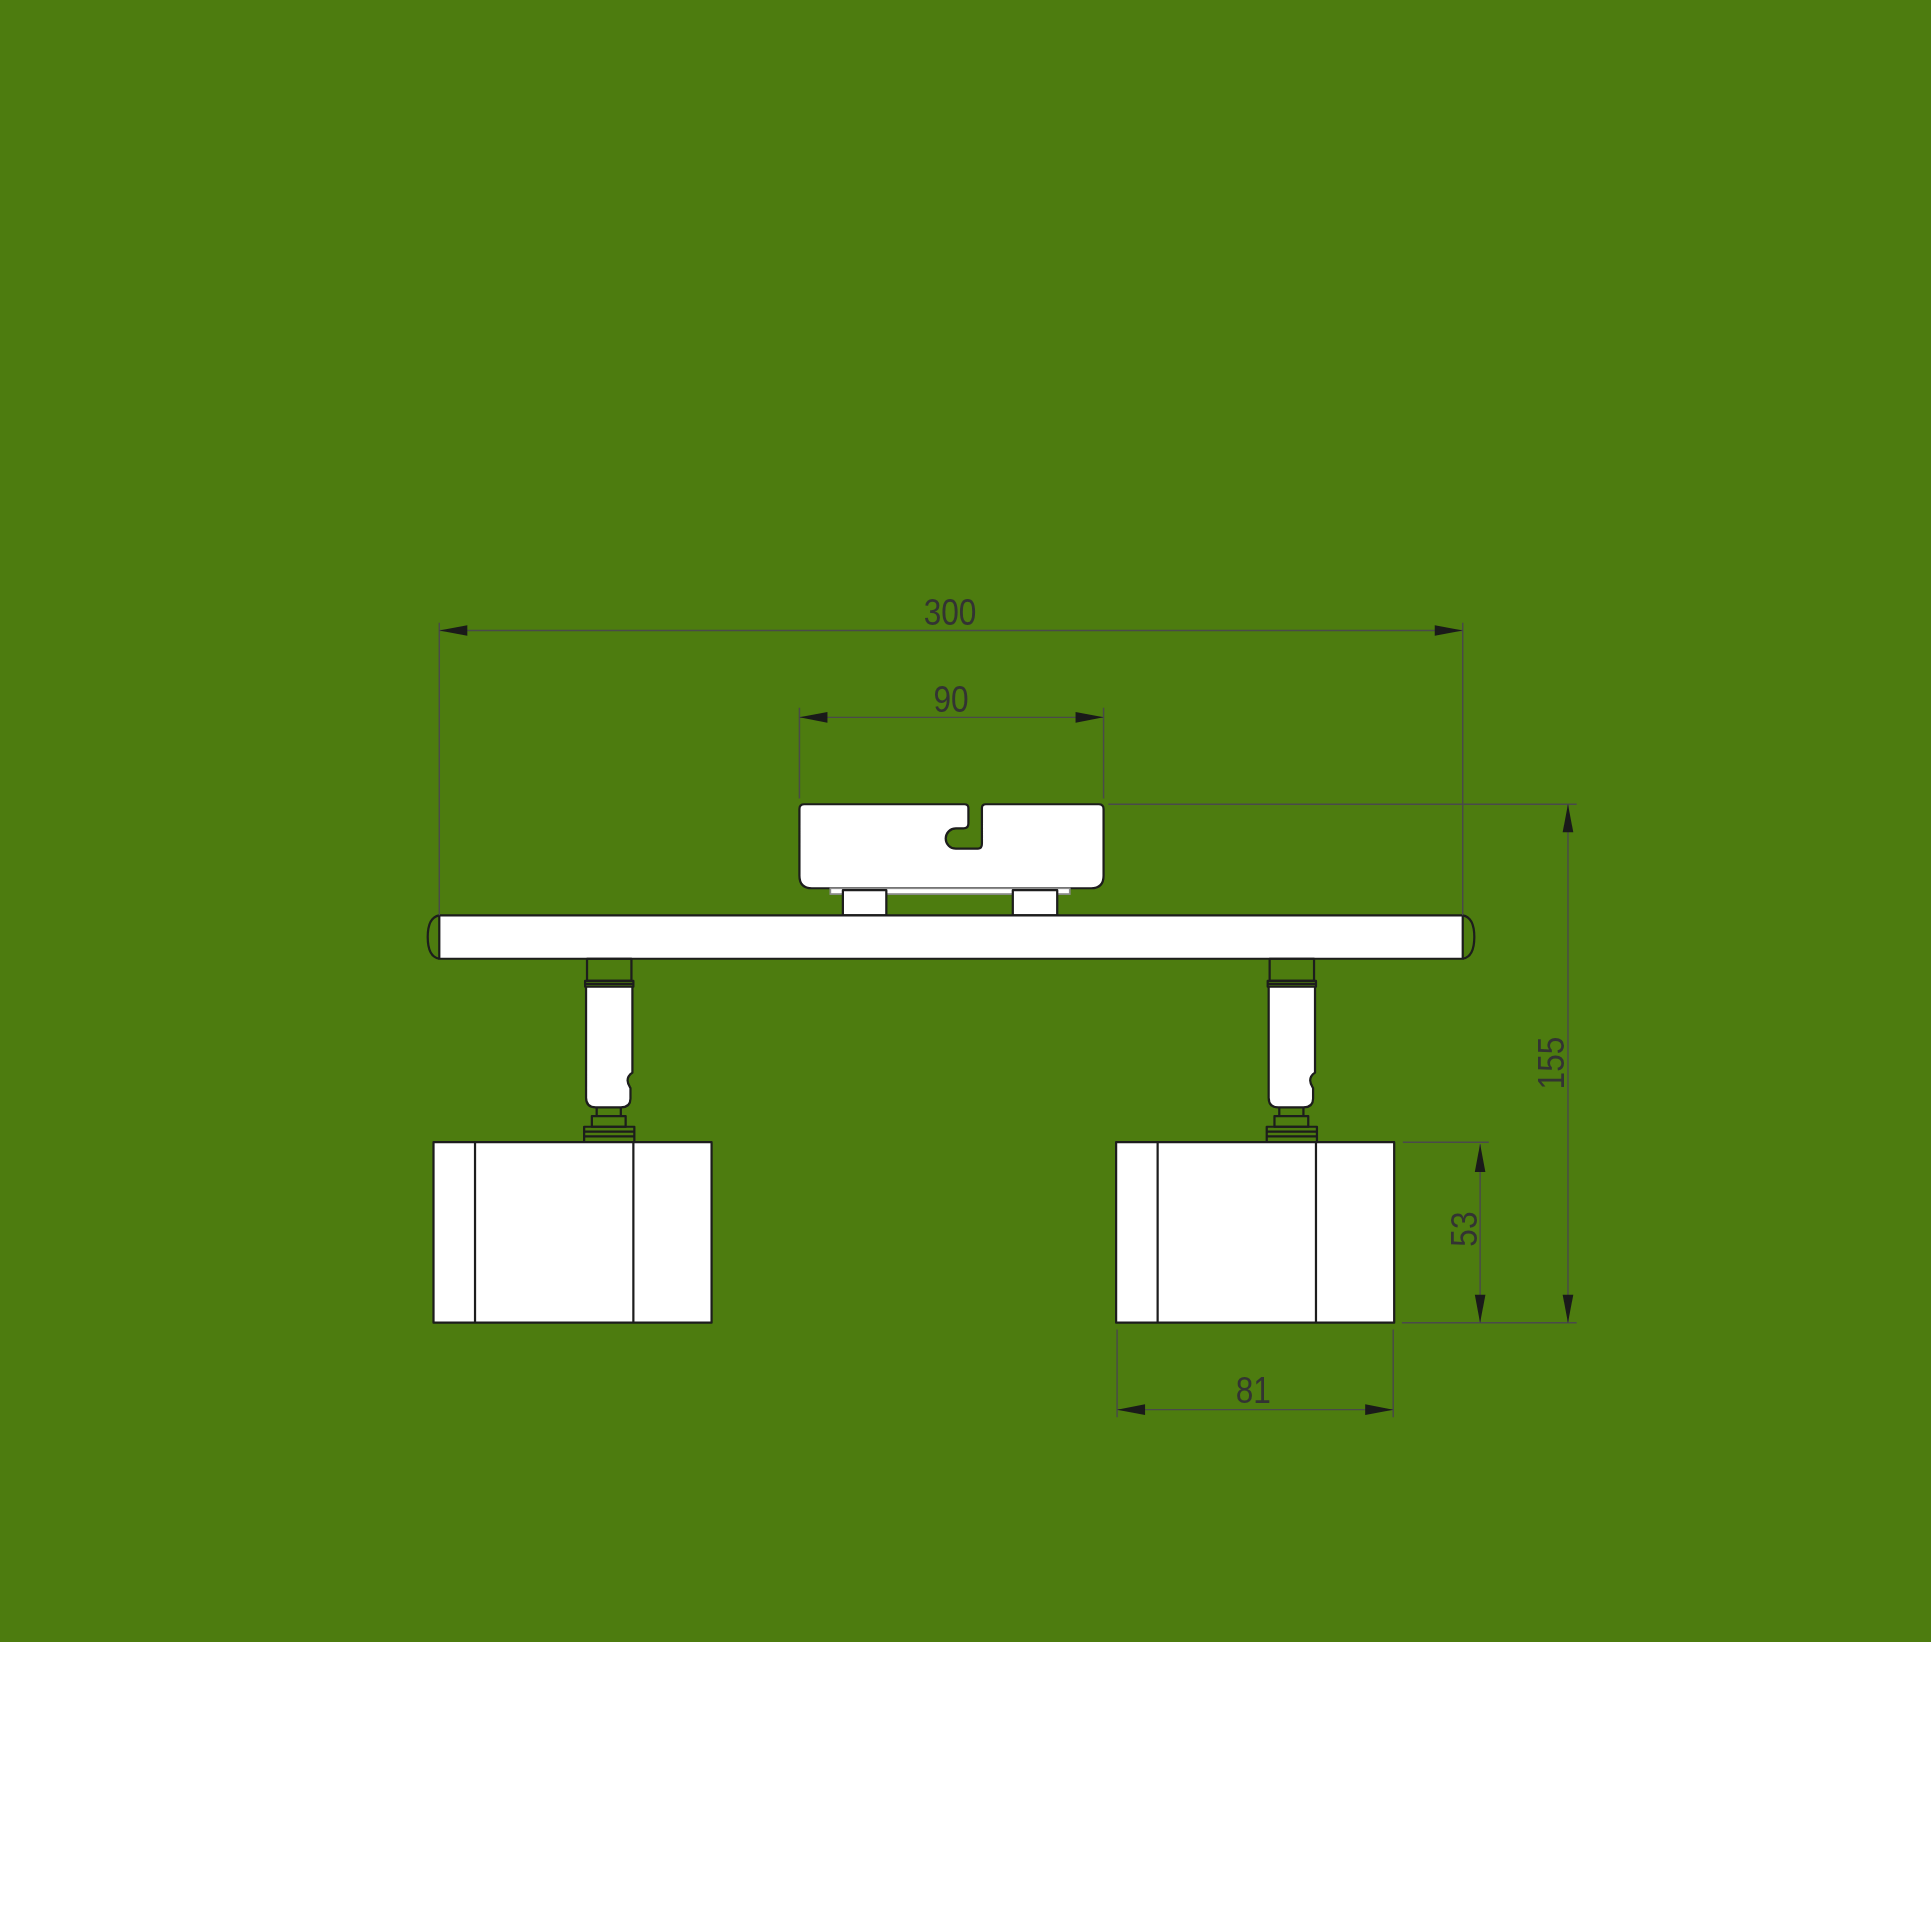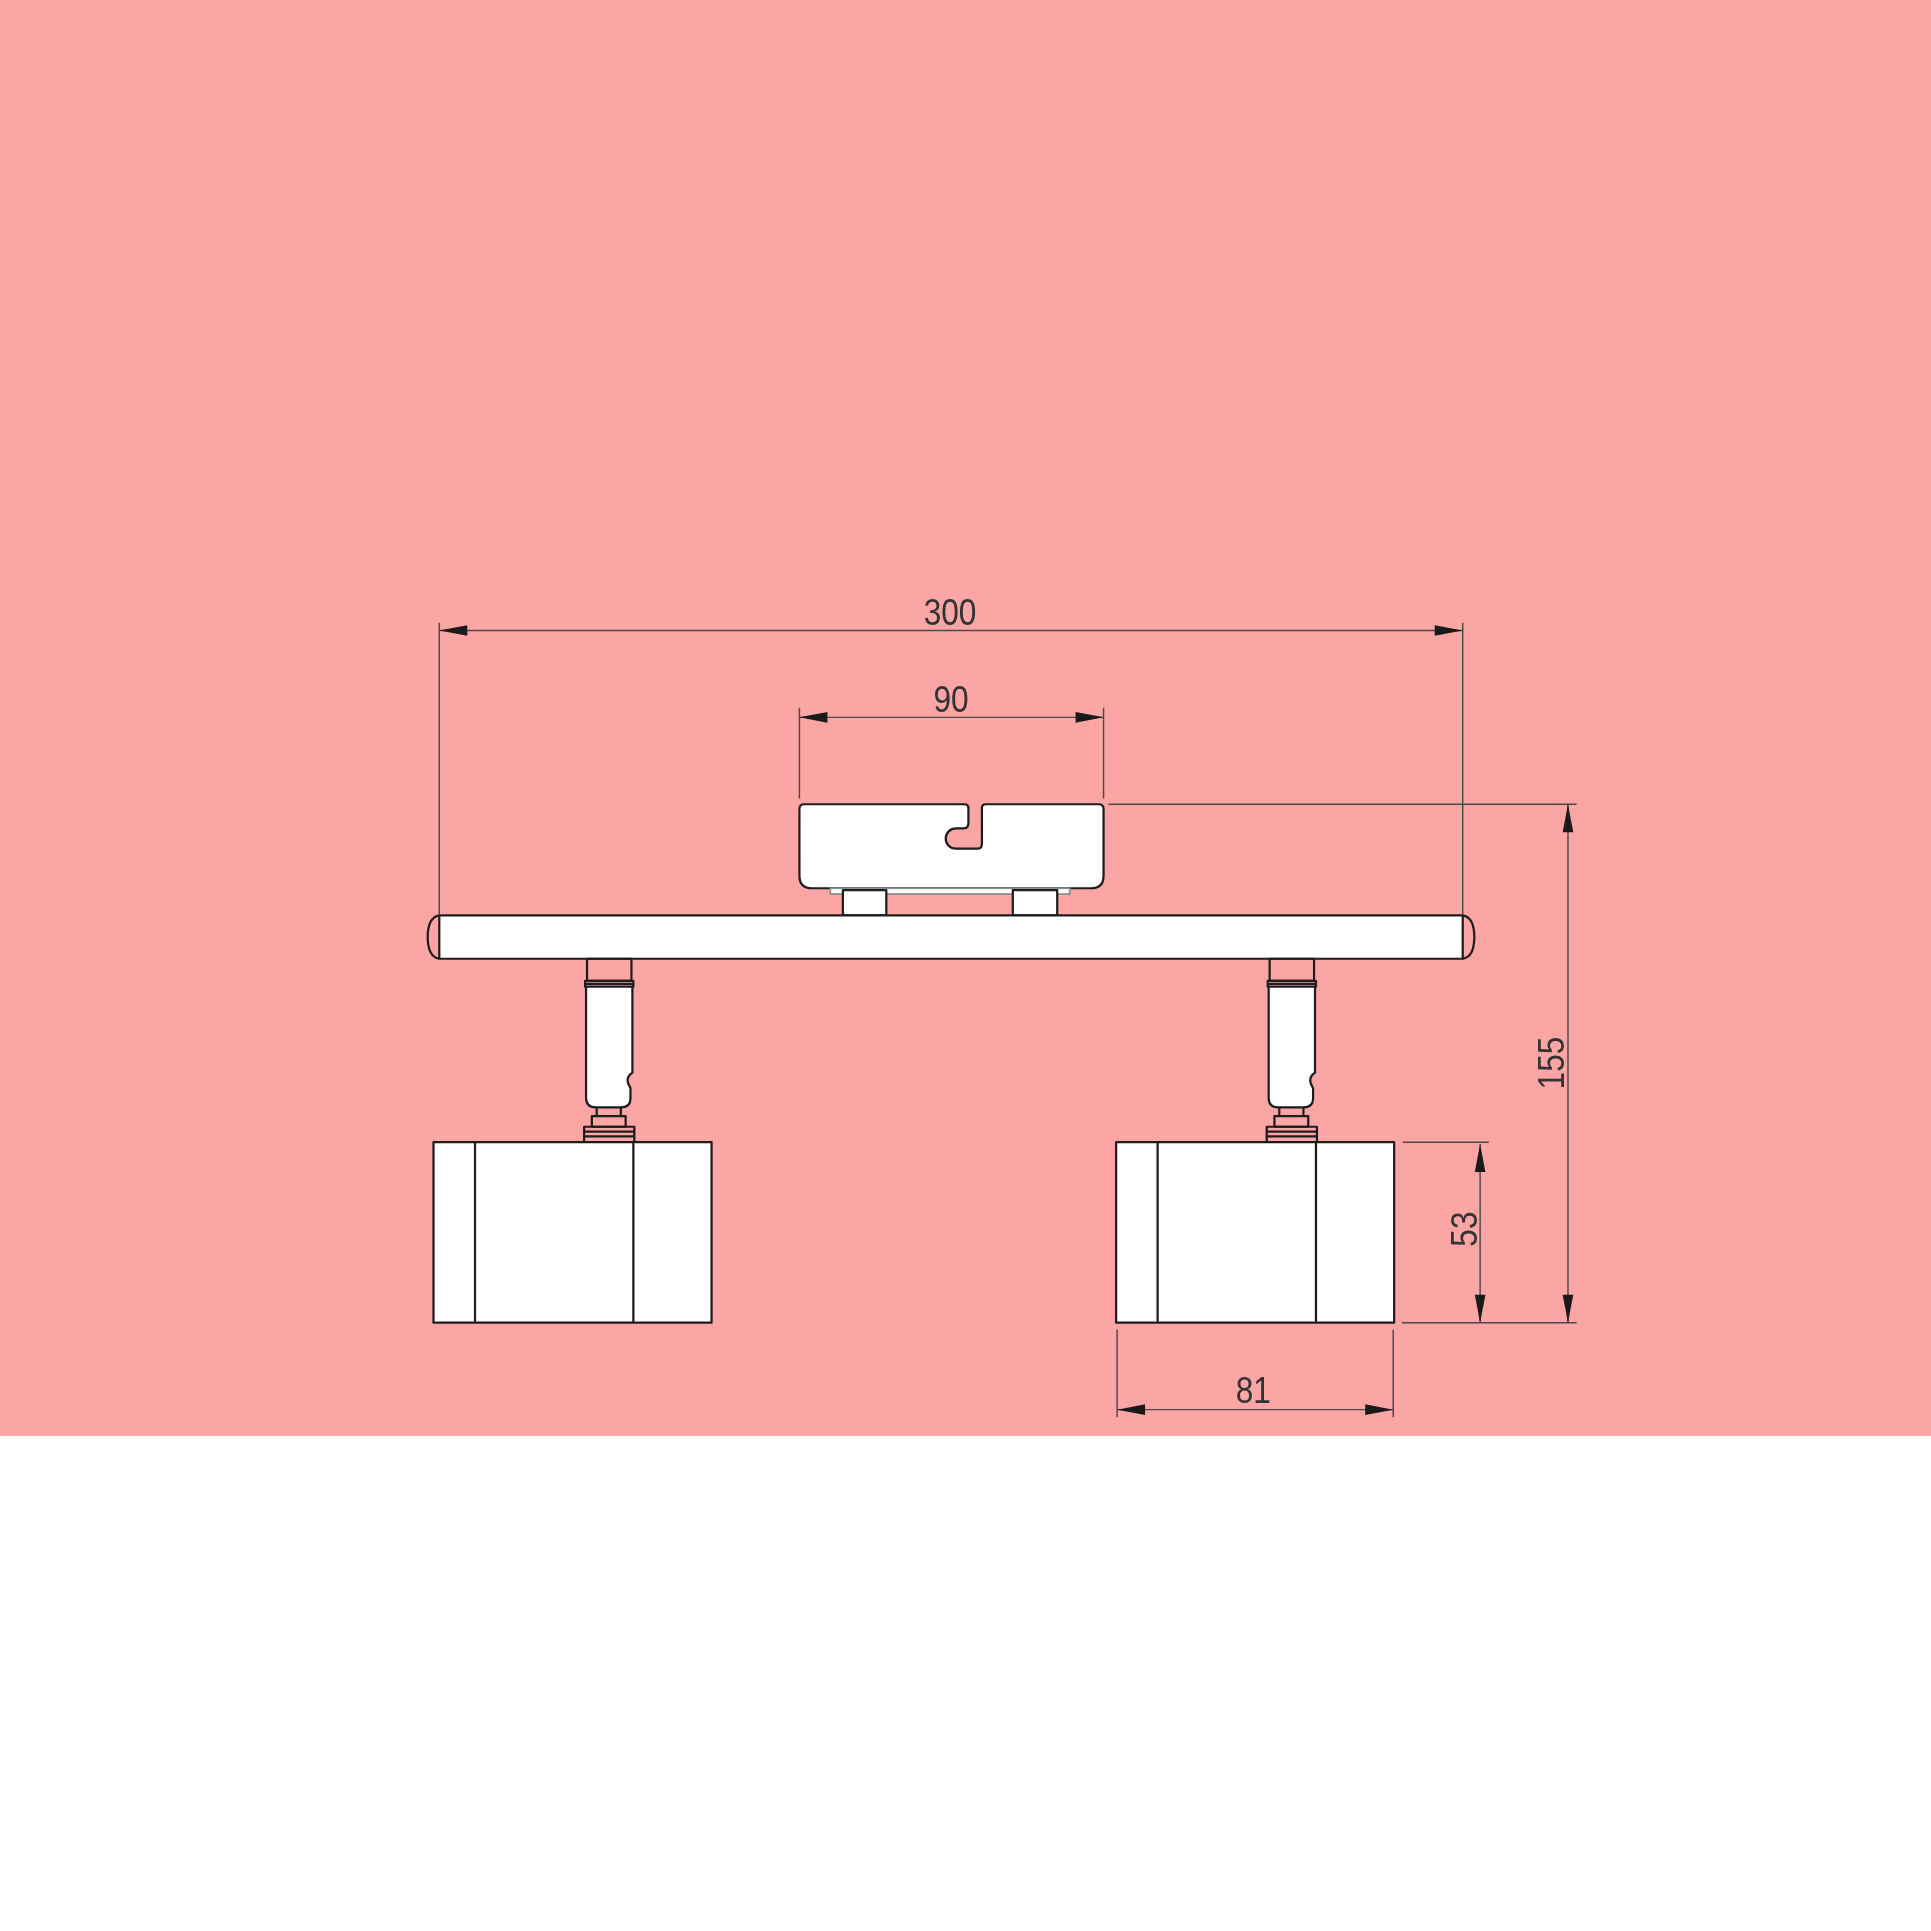--- a/index.html
+++ b/index.html
@@ -2,22 +2,22 @@
 <html><head>
 <meta charset="utf-8">
 <style>
   html, body {
     margin: 0;
     padding: 0;
     background: #ffffff;
   }
   .page {
     width: 1931px;
-    height: 1436px;
-    background: #fca5a5;
+    height: 1642px;
+    background: #4d7c0f;
     position: relative;
     font-family: "Liberation Sans", sans-serif;
   }
   svg { display: block; }
 
   
   .obj {
     stroke: #1d1d1d;
     stroke-width: 2.3;
     fill: none;

